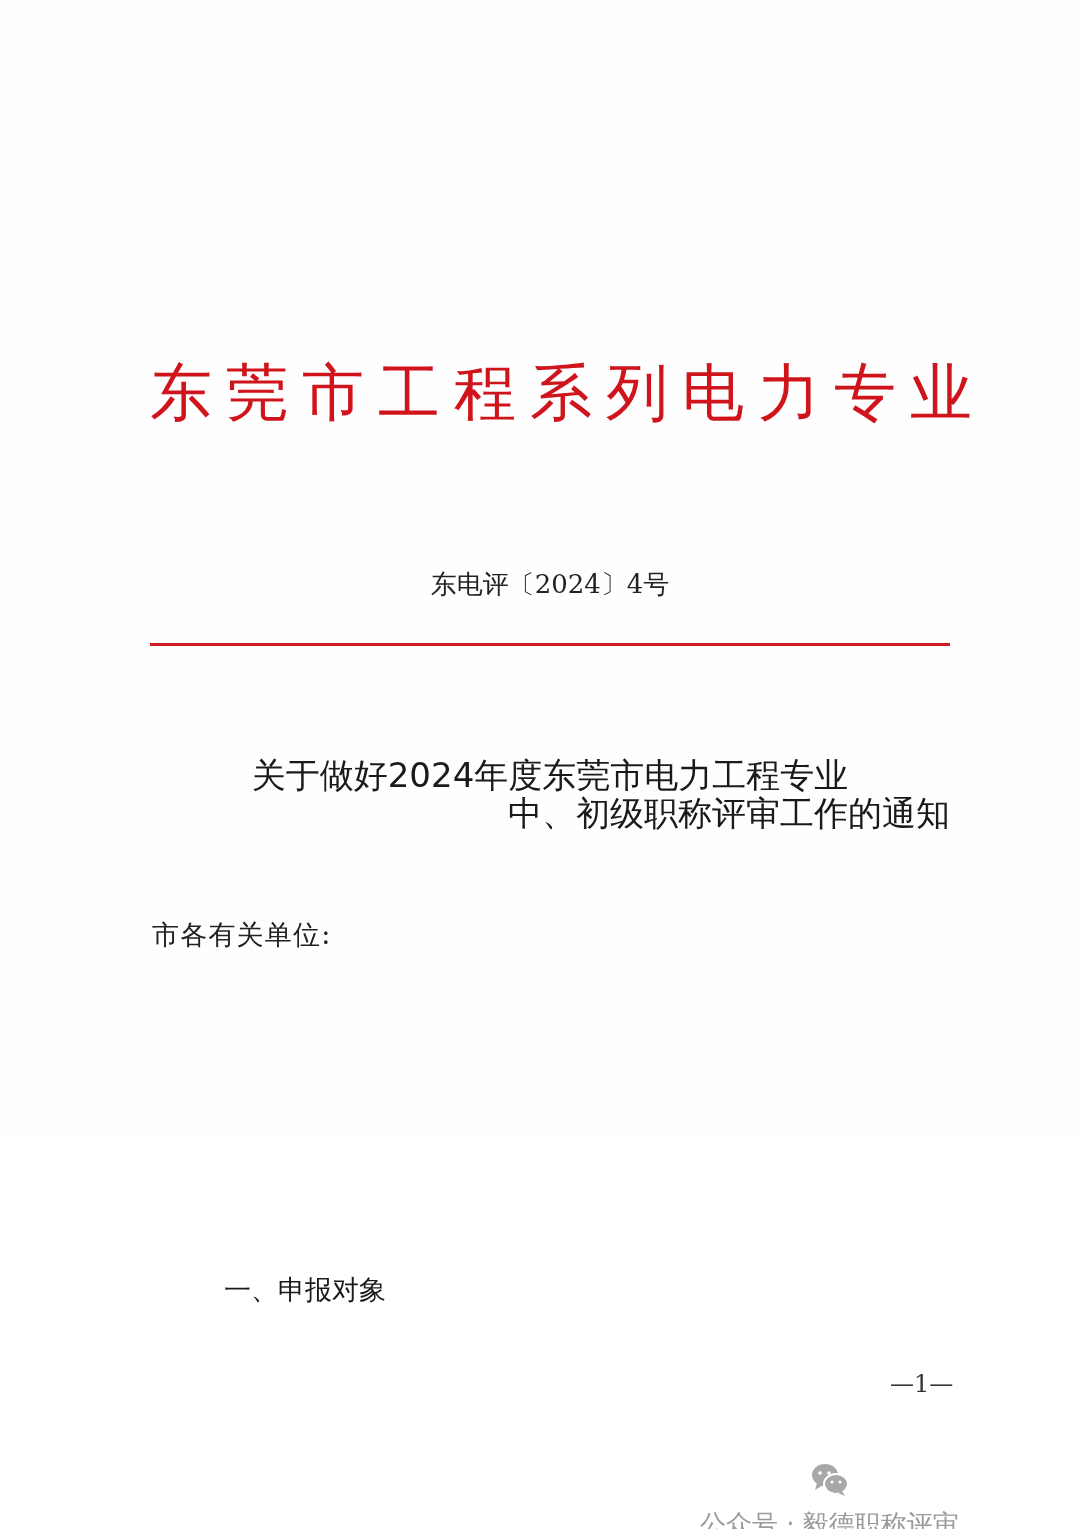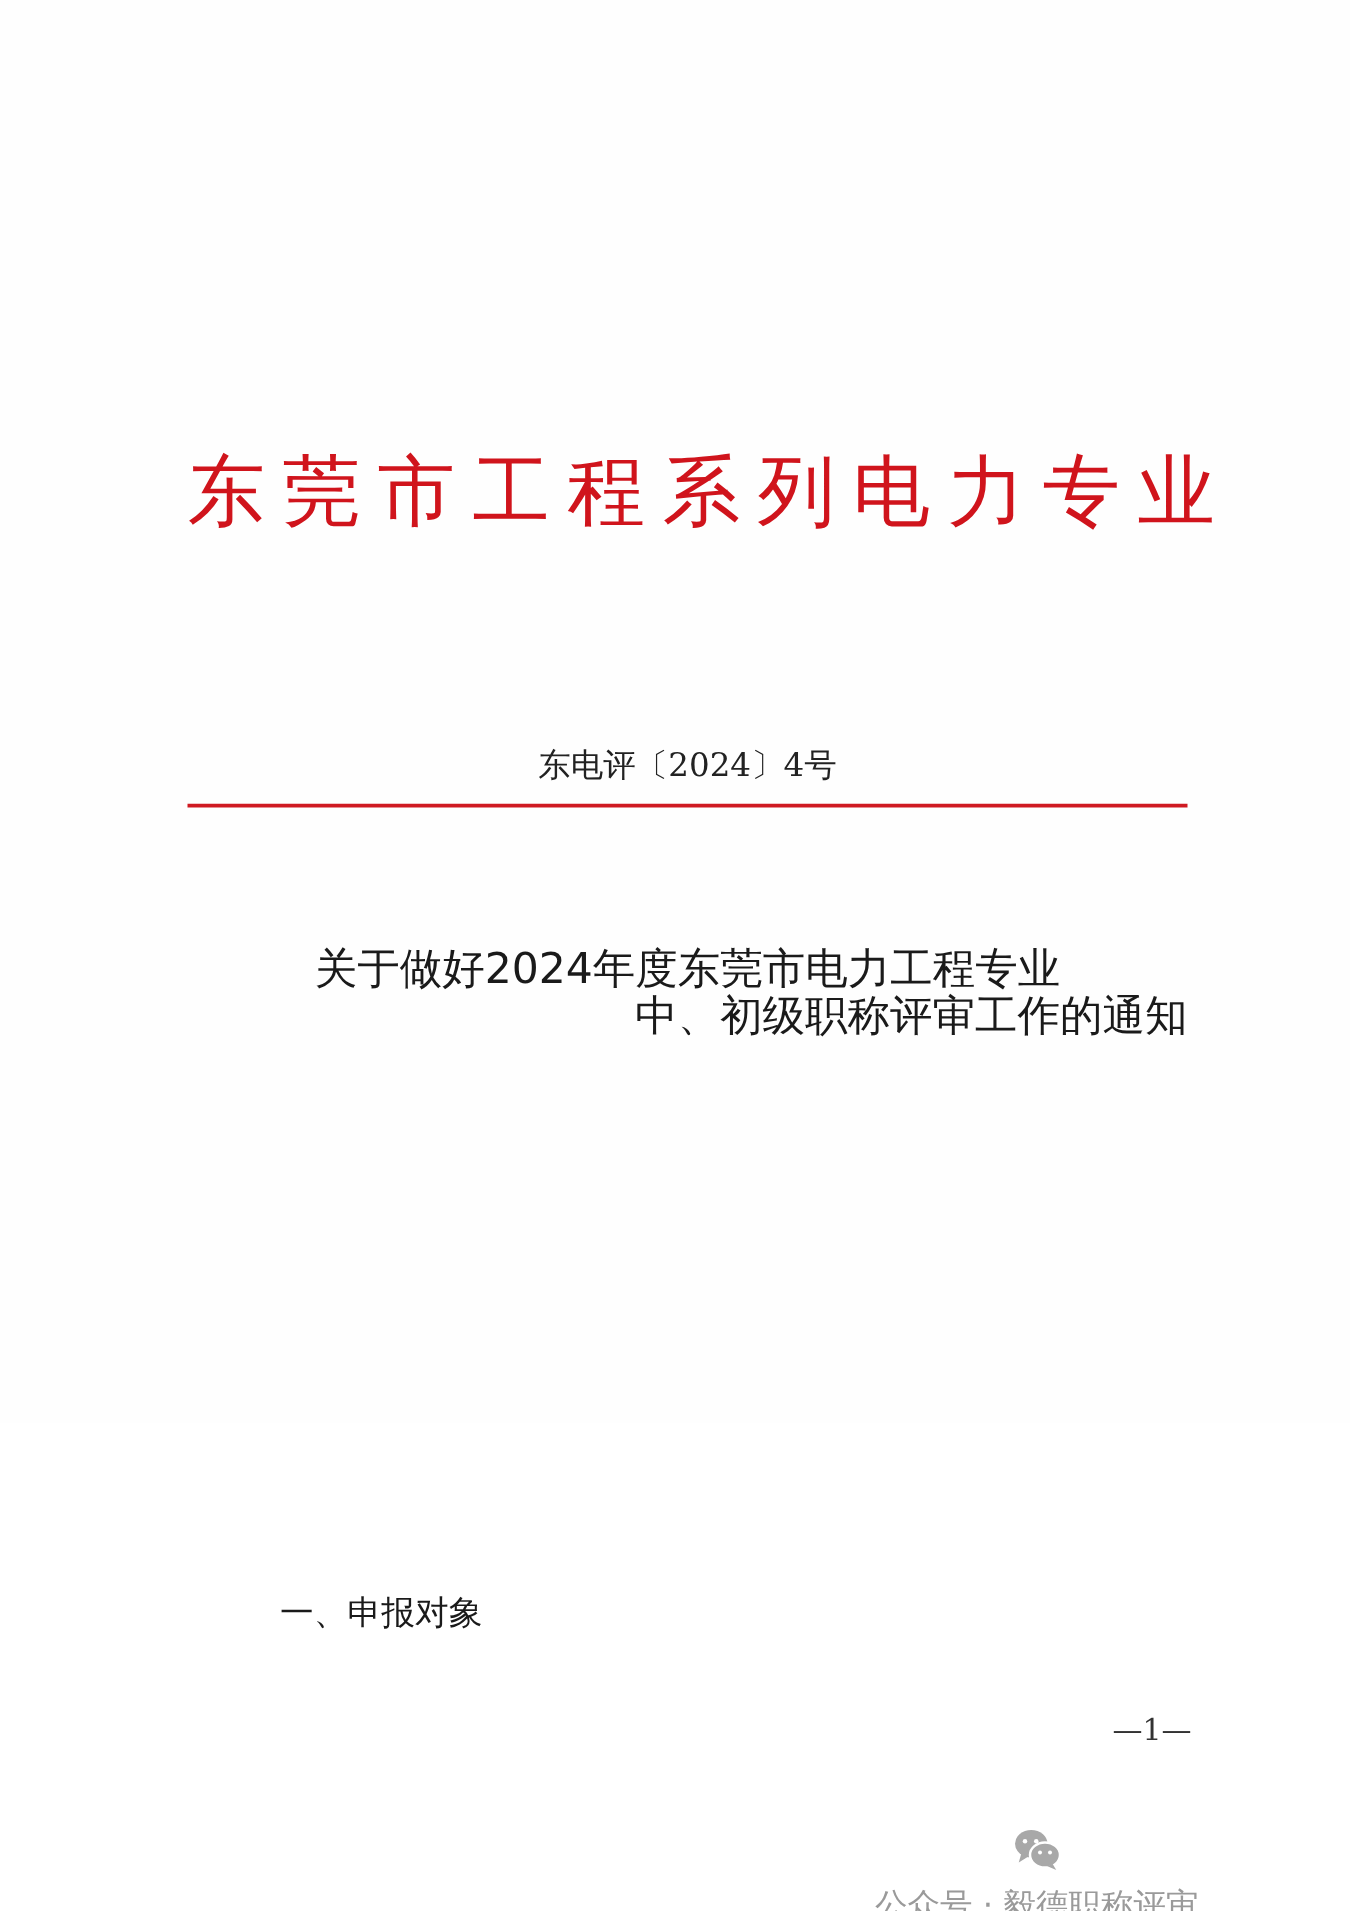--- a/index.html
+++ b/index.html
@@ -29,21 +29,21 @@
       color: #d0141c;
       font-family: "DejaVu Sans", "Liberation Sans", sans-serif;
       font-size: 62px;
       line-height: 1;
       white-space: nowrap;
     }
     .org-line-1 { top: 362px; letter-spacing: 14px; }
     .org-line-2 { top: 440px; letter-spacing: 30px; }
     .doc-number {
       position: absolute;
-      top: 595px;
+      top: 567px;
       left: 150px;
       width: 800px;
       text-align: center;
       font-size: 26px;
       color: #222;
     }
     .red-rule {
       position: absolute;
       top: 643px;
       left: 150px;
@@ -119,20 +119,21 @@
 
   <div class="org-header org-line-1">东莞市工程系列电力专业</div>
 
   <div class="doc-number">东电评〔2024〕4号</div>
 
   <div class="red-rule"></div>
 
   <div class="notice-title title-line-1">关于做好2024年度东莞市电力工程专业</div>
   <div class="notice-title title-line-2">中、初级职称评审工作的通知</div>
 
+  <div class="body-text salutation">市各有关单位:</div>
 
 
   <div class="section-heading">一、申报对象</div>
 
   <div class="page-number">—1—</div>
 
   <div class="watermark">
     <span class="wechat-icon">
       <svg width="38" height="34" viewBox="0 0 38 34">
         <ellipse cx="14" cy="12" rx="13" ry="11" fill="#a8a8a8"></ellipse>

